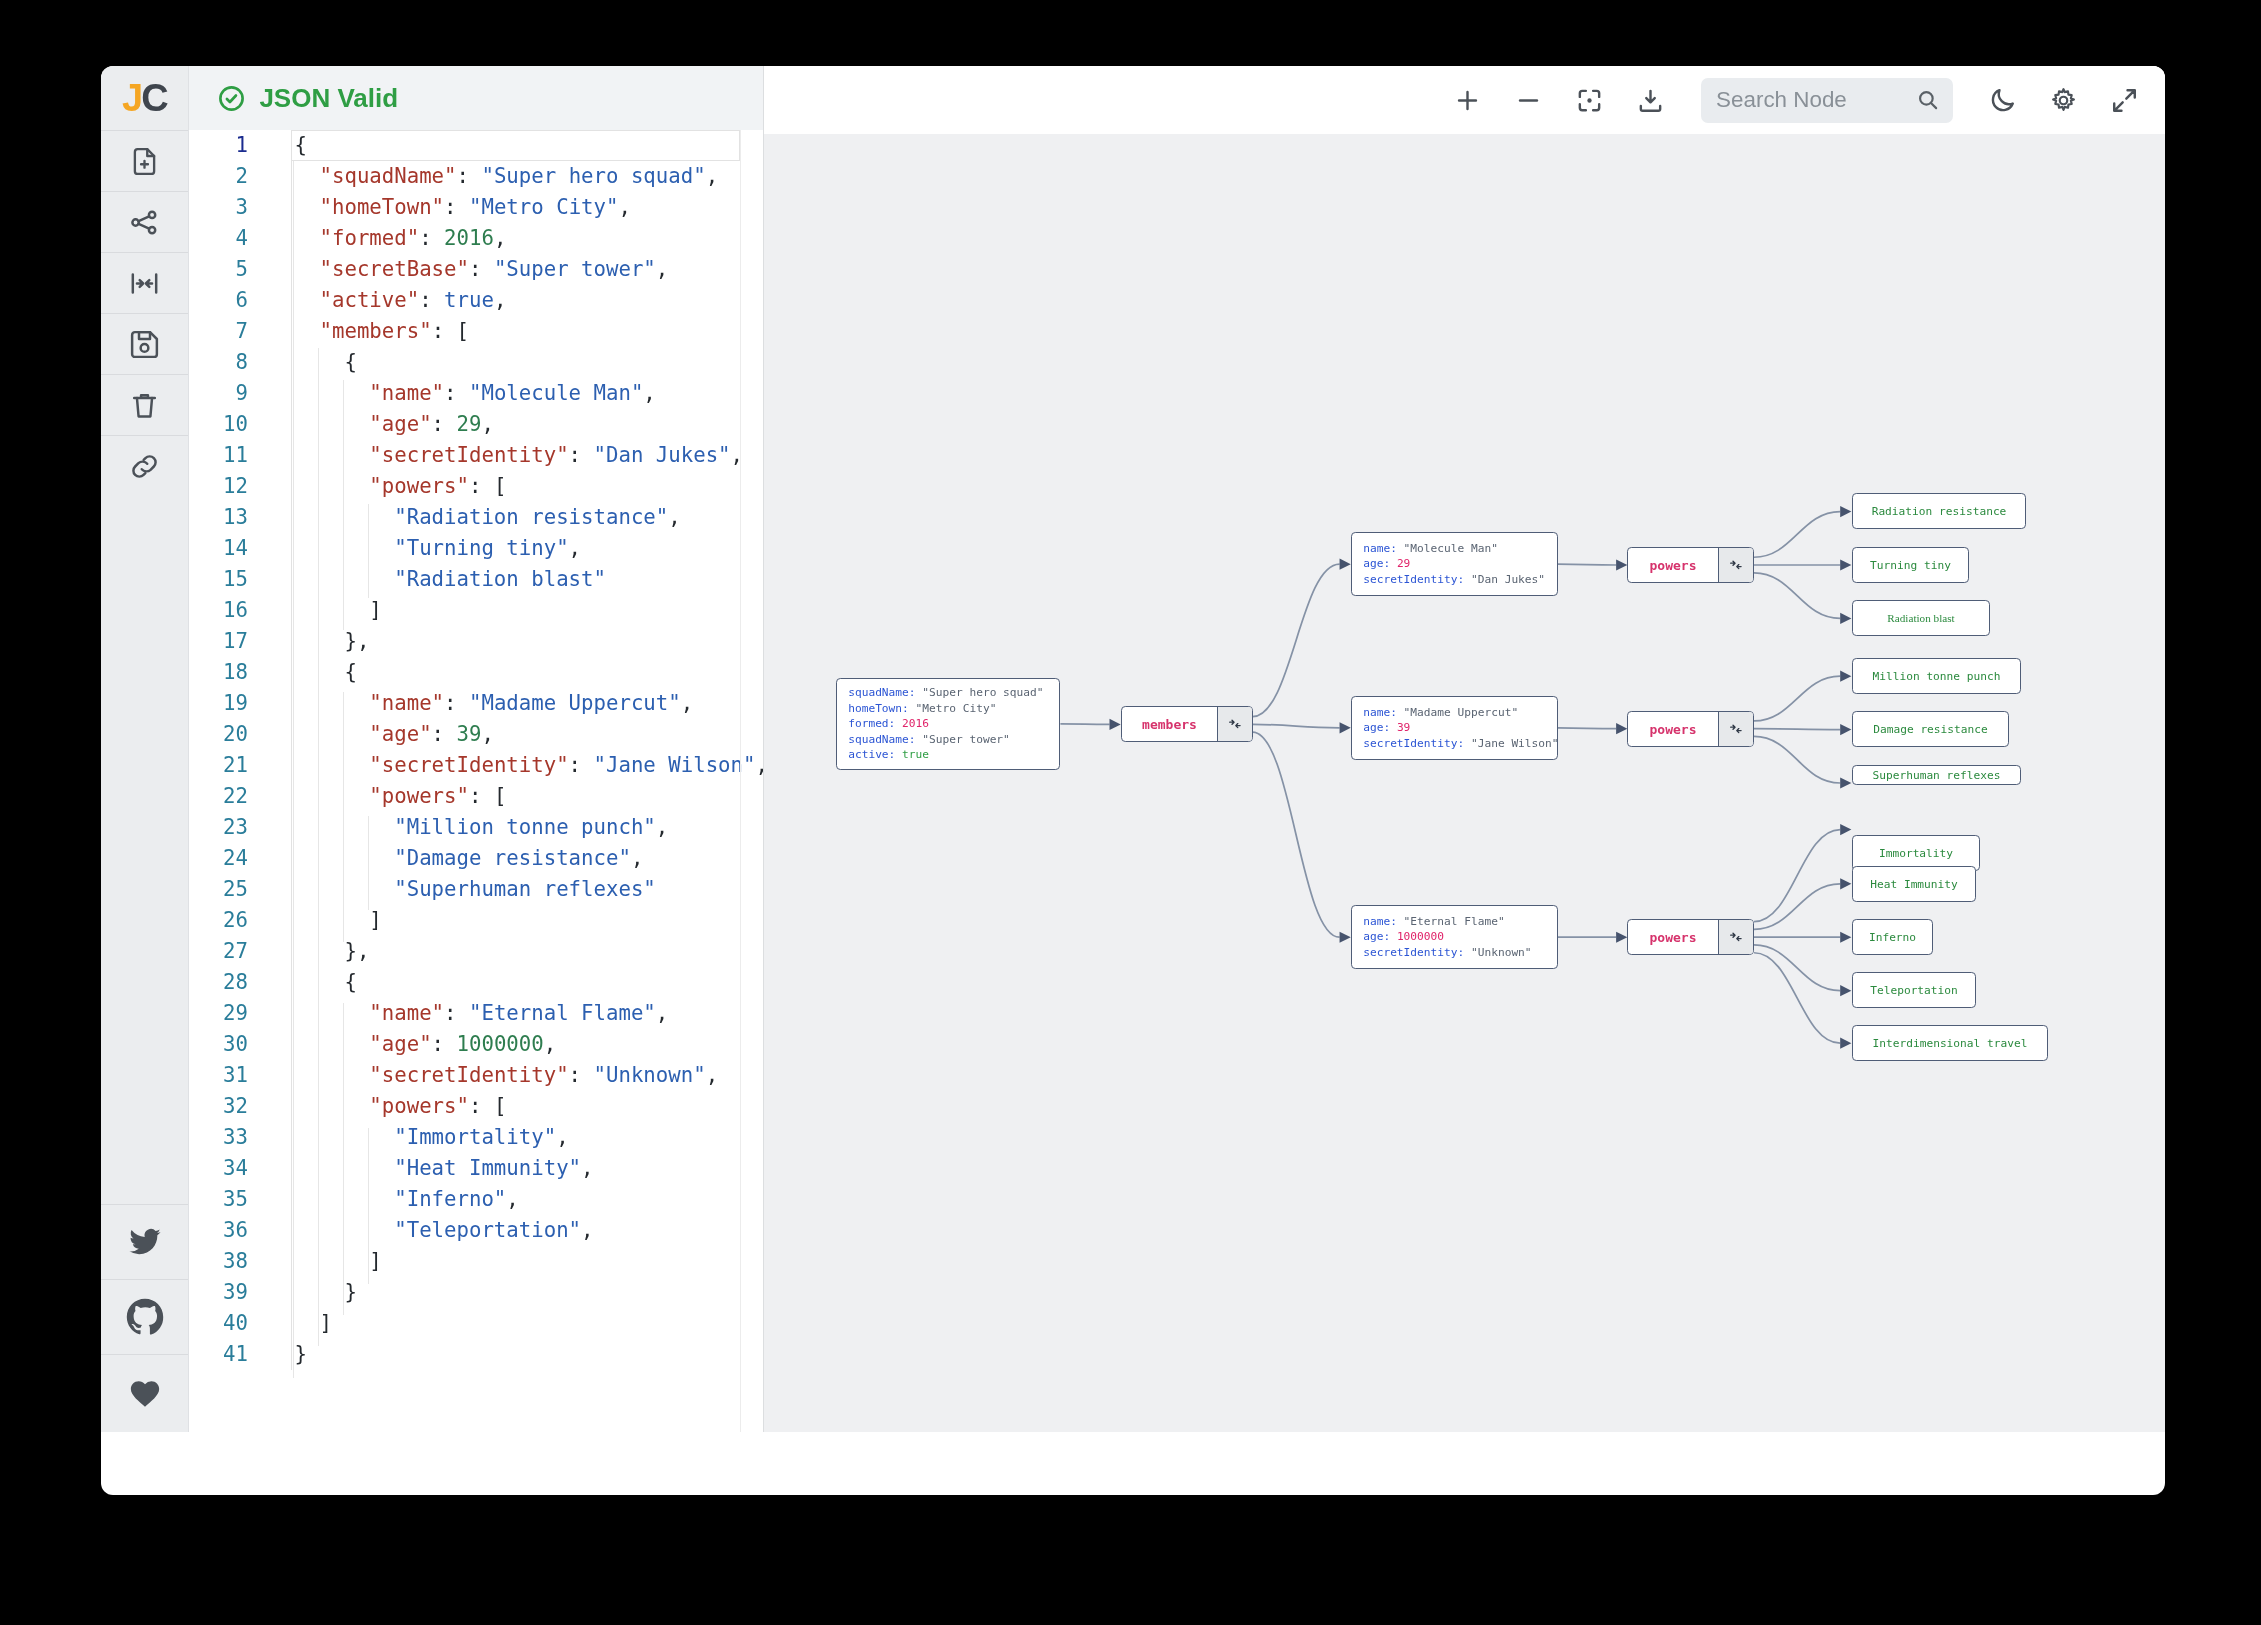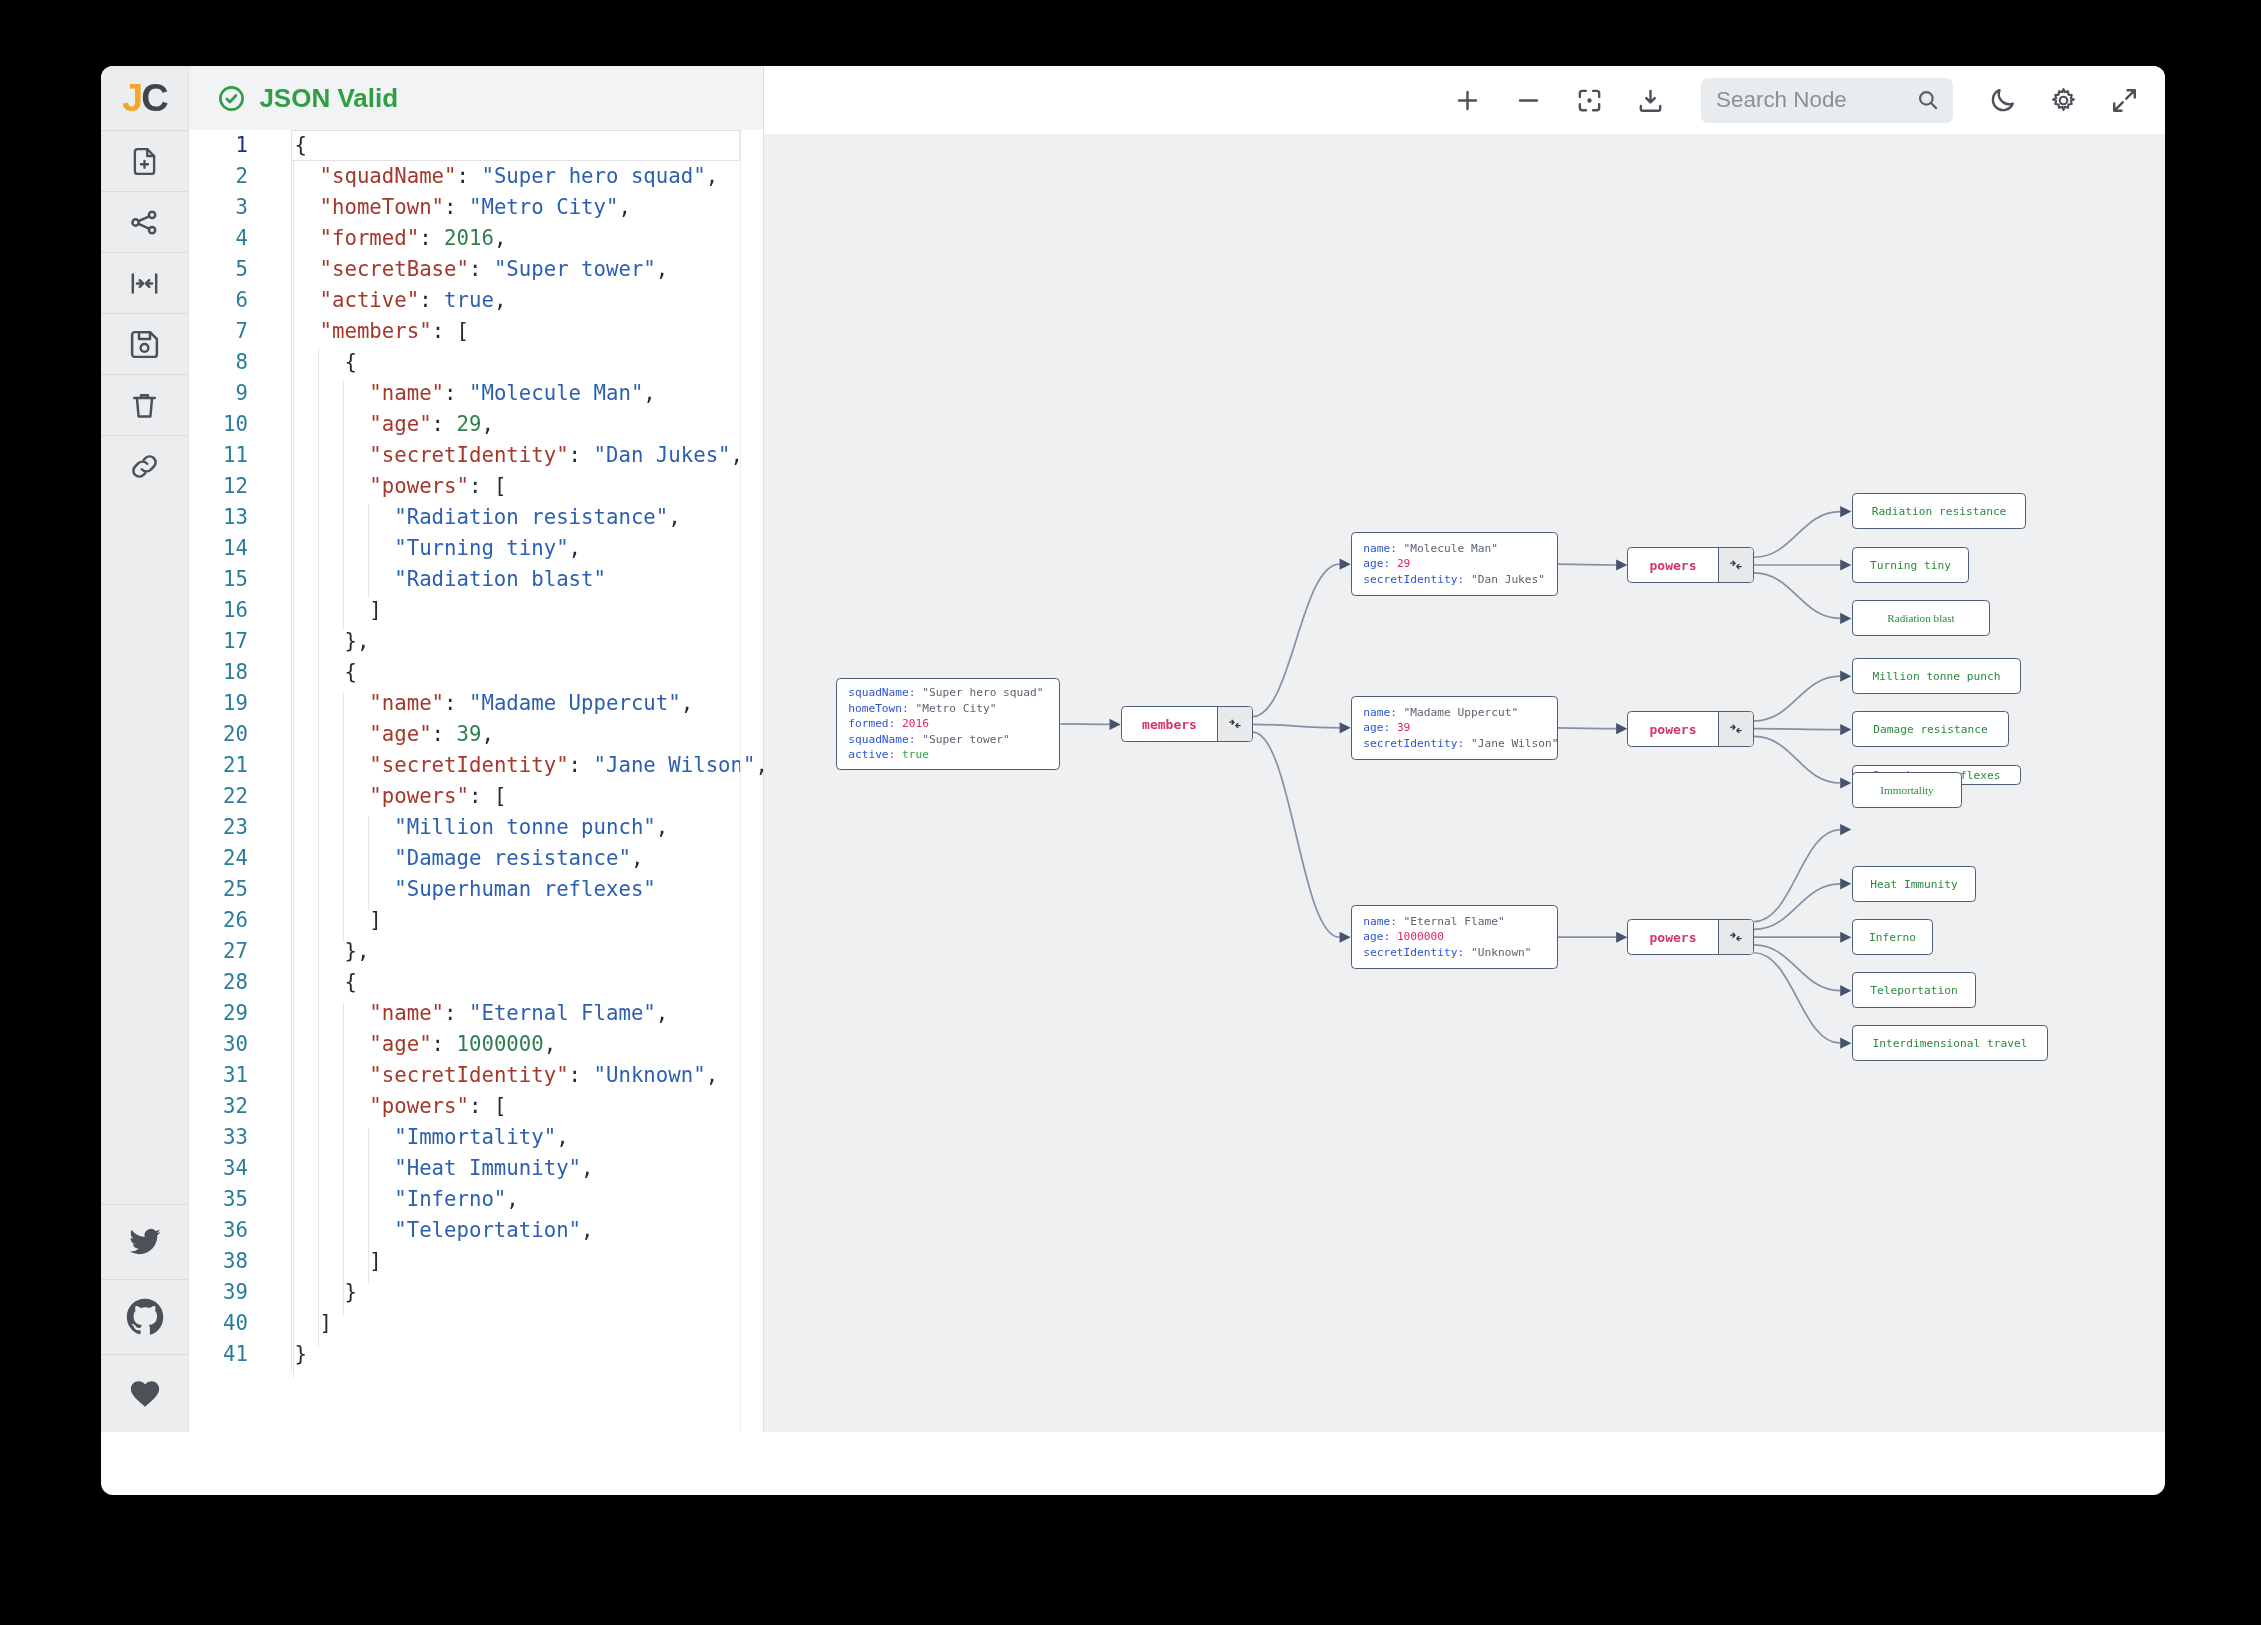--- a/index.html
+++ b/index.html
@@ -365,21 +365,21 @@
                 <path d="M21 15h-7M17 18.5L13.5 15l3.5-3.5"></path>
               </svg>
             </div>
           </div>
           <div class="gnode leaf" style="left: 1088px; top: 359px; width: 174px; height: 36px;">Radiation resistance</div>
           <div class="gnode leaf" style="left: 1088px; top: 413px; width: 117px; height: 36px;">Turning tiny</div>
           <div class="gnode leaf" style="left: 1088px; top: 466px; width: 138px; height: 36px; font-family: Liberation Serif, serif;">Radiation blast</div>
           <div class="gnode leaf" style="left: 1088px; top: 524px; width: 169px; height: 36px;">Million tonne punch</div>
           <div class="gnode leaf" style="left: 1088px; top: 577px; width: 157px; height: 36px;">Damage resistance</div>
           <div class="gnode leaf" style="left: 1088px; top: 631px; width: 169px; height: 20px;">Superhuman reflexes</div>
-          <div class="gnode leaf" style="left: 1088px; top: 638px; width: 110px; height: 36px; font-family: Liberation Serif, serif;">Immortality</div>
+          <div class="gnode leaf" style="left: 1088px; top: 701px; width: 128px; height: 36px;">Immortality</div>
           <div class="gnode leaf" style="left: 1088px; top: 732px; width: 124px; height: 36px;">Heat Immunity</div>
           <div class="gnode leaf" style="left: 1088px; top: 785px; width: 81px; height: 36px;">Inferno</div>
           <div class="gnode leaf" style="left: 1088px; top: 838px; width: 124px; height: 36px;">Teleportation</div>
           <div class="gnode leaf" style="left: 1088px; top: 891px; width: 196px; height: 36px;">Interdimensional travel</div>
         </div>
     </div>
   </div>
 </div>
 
 

